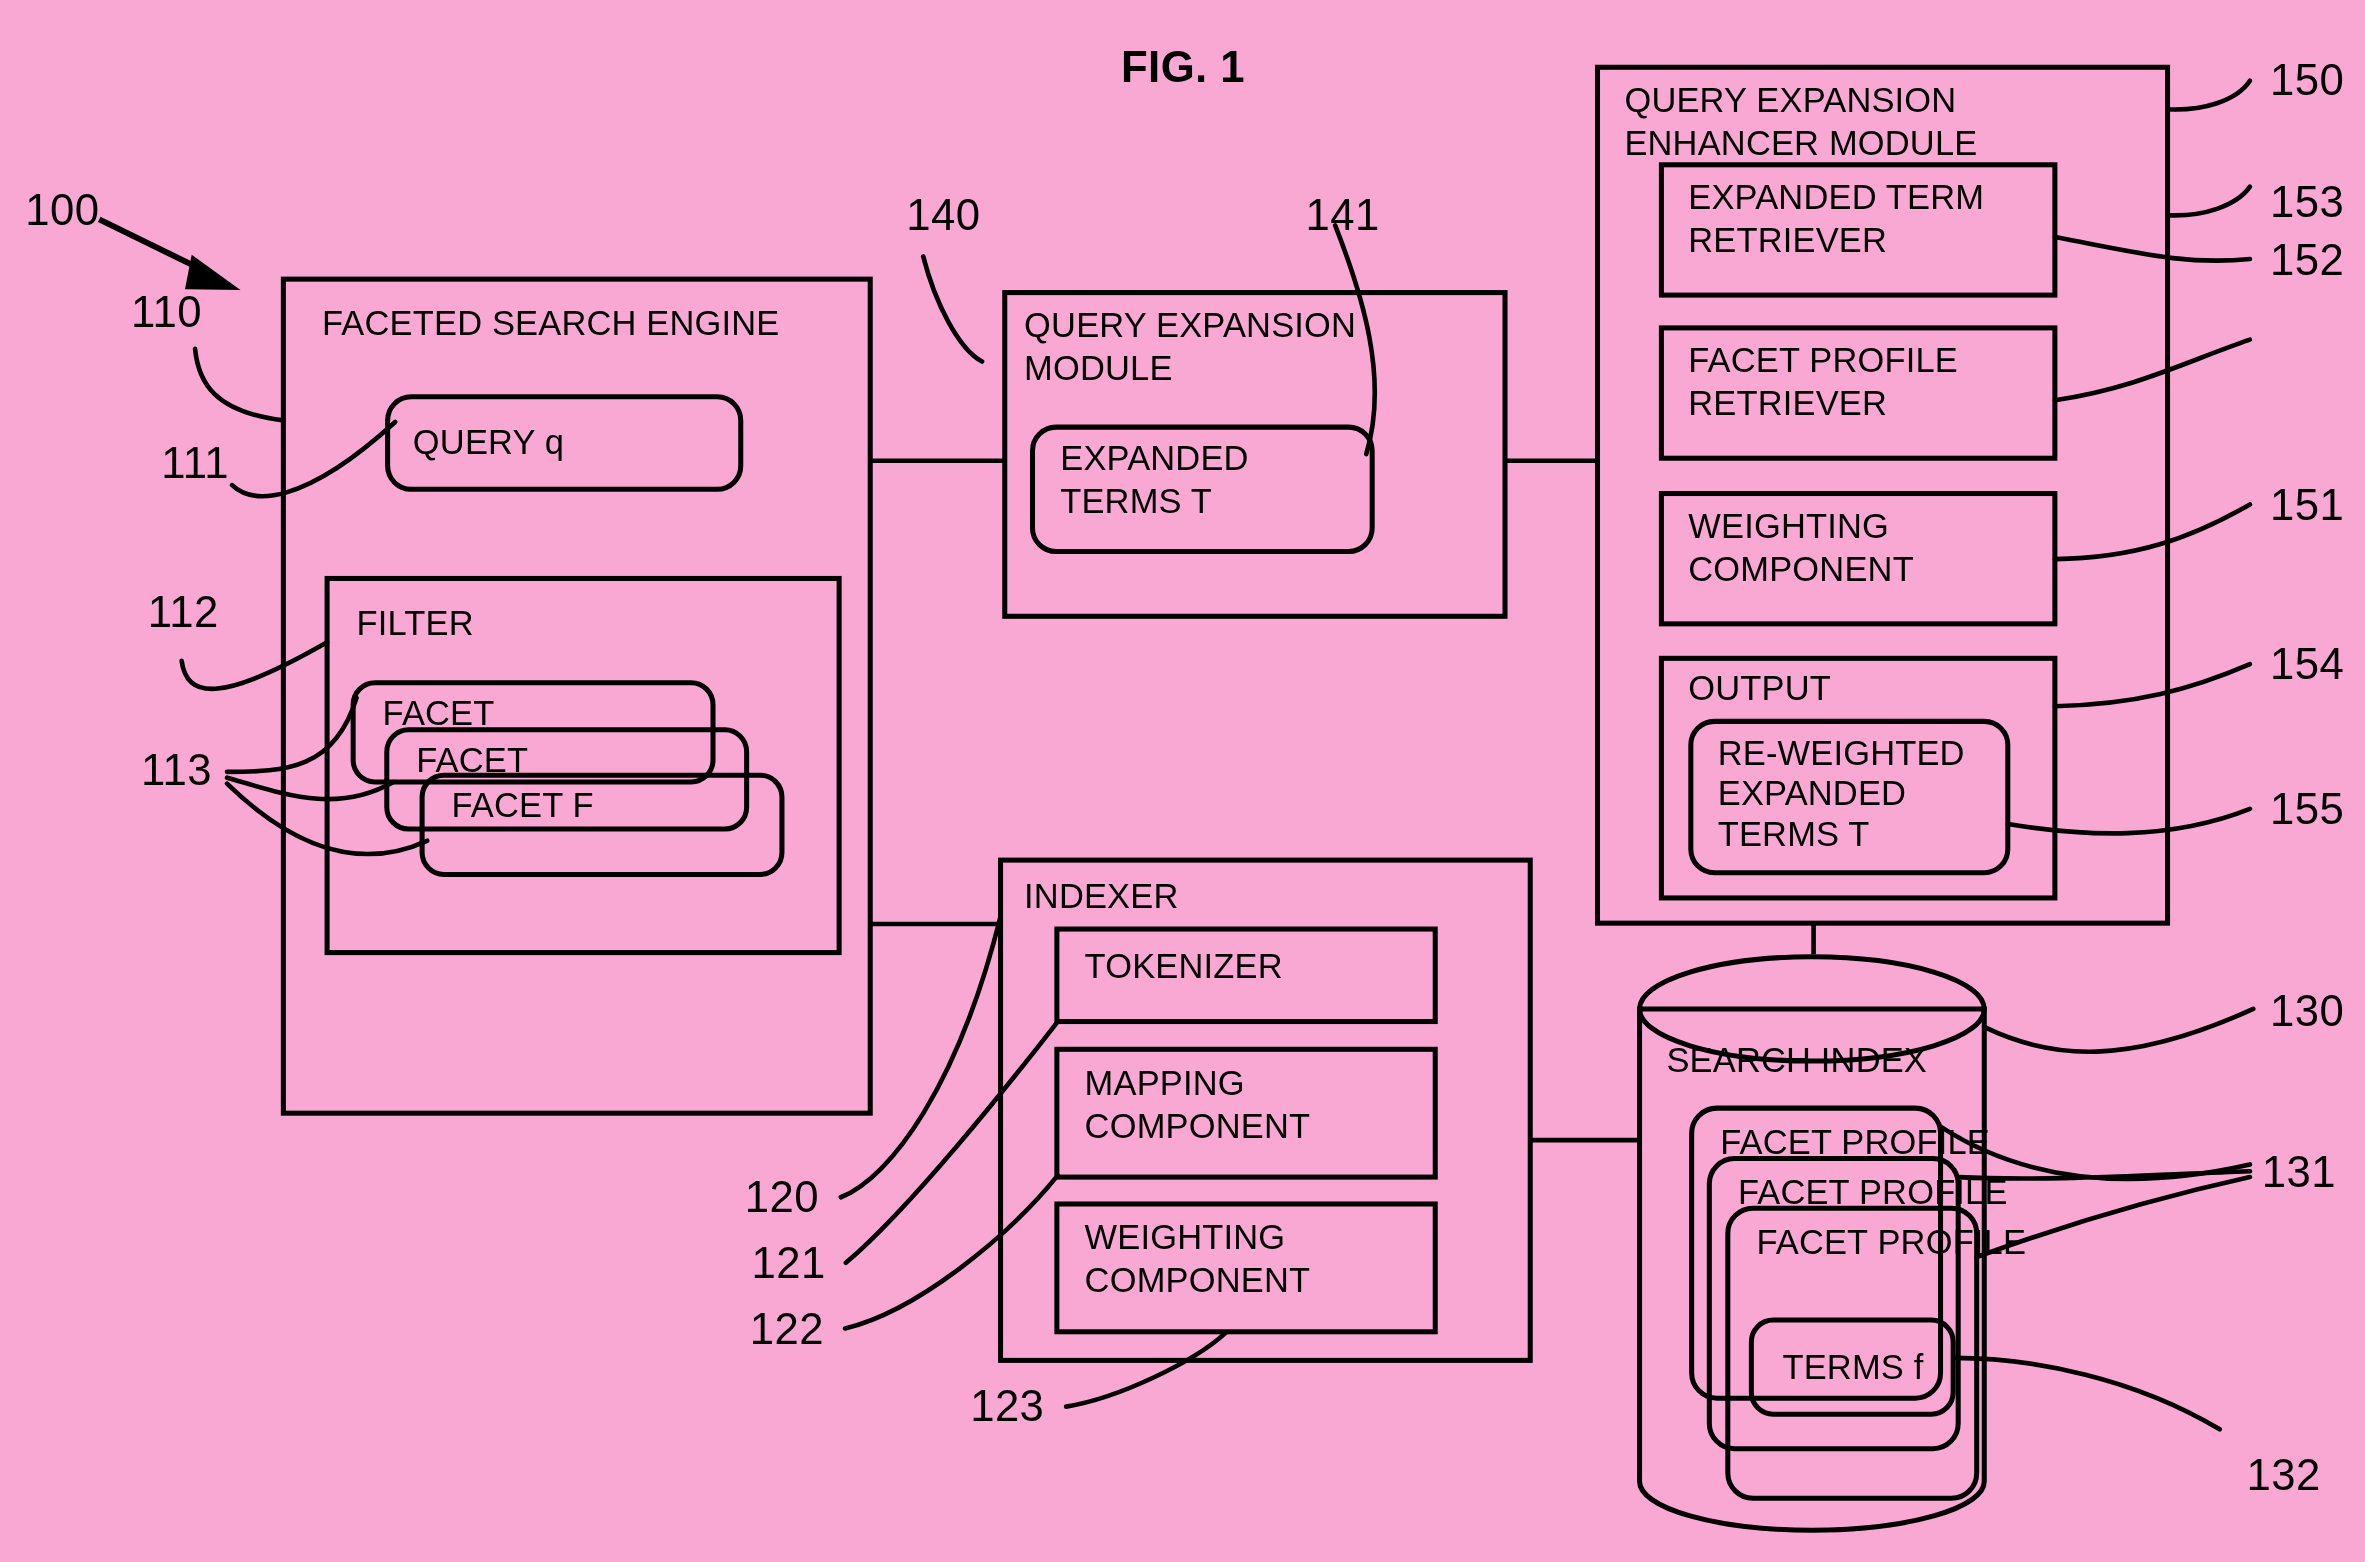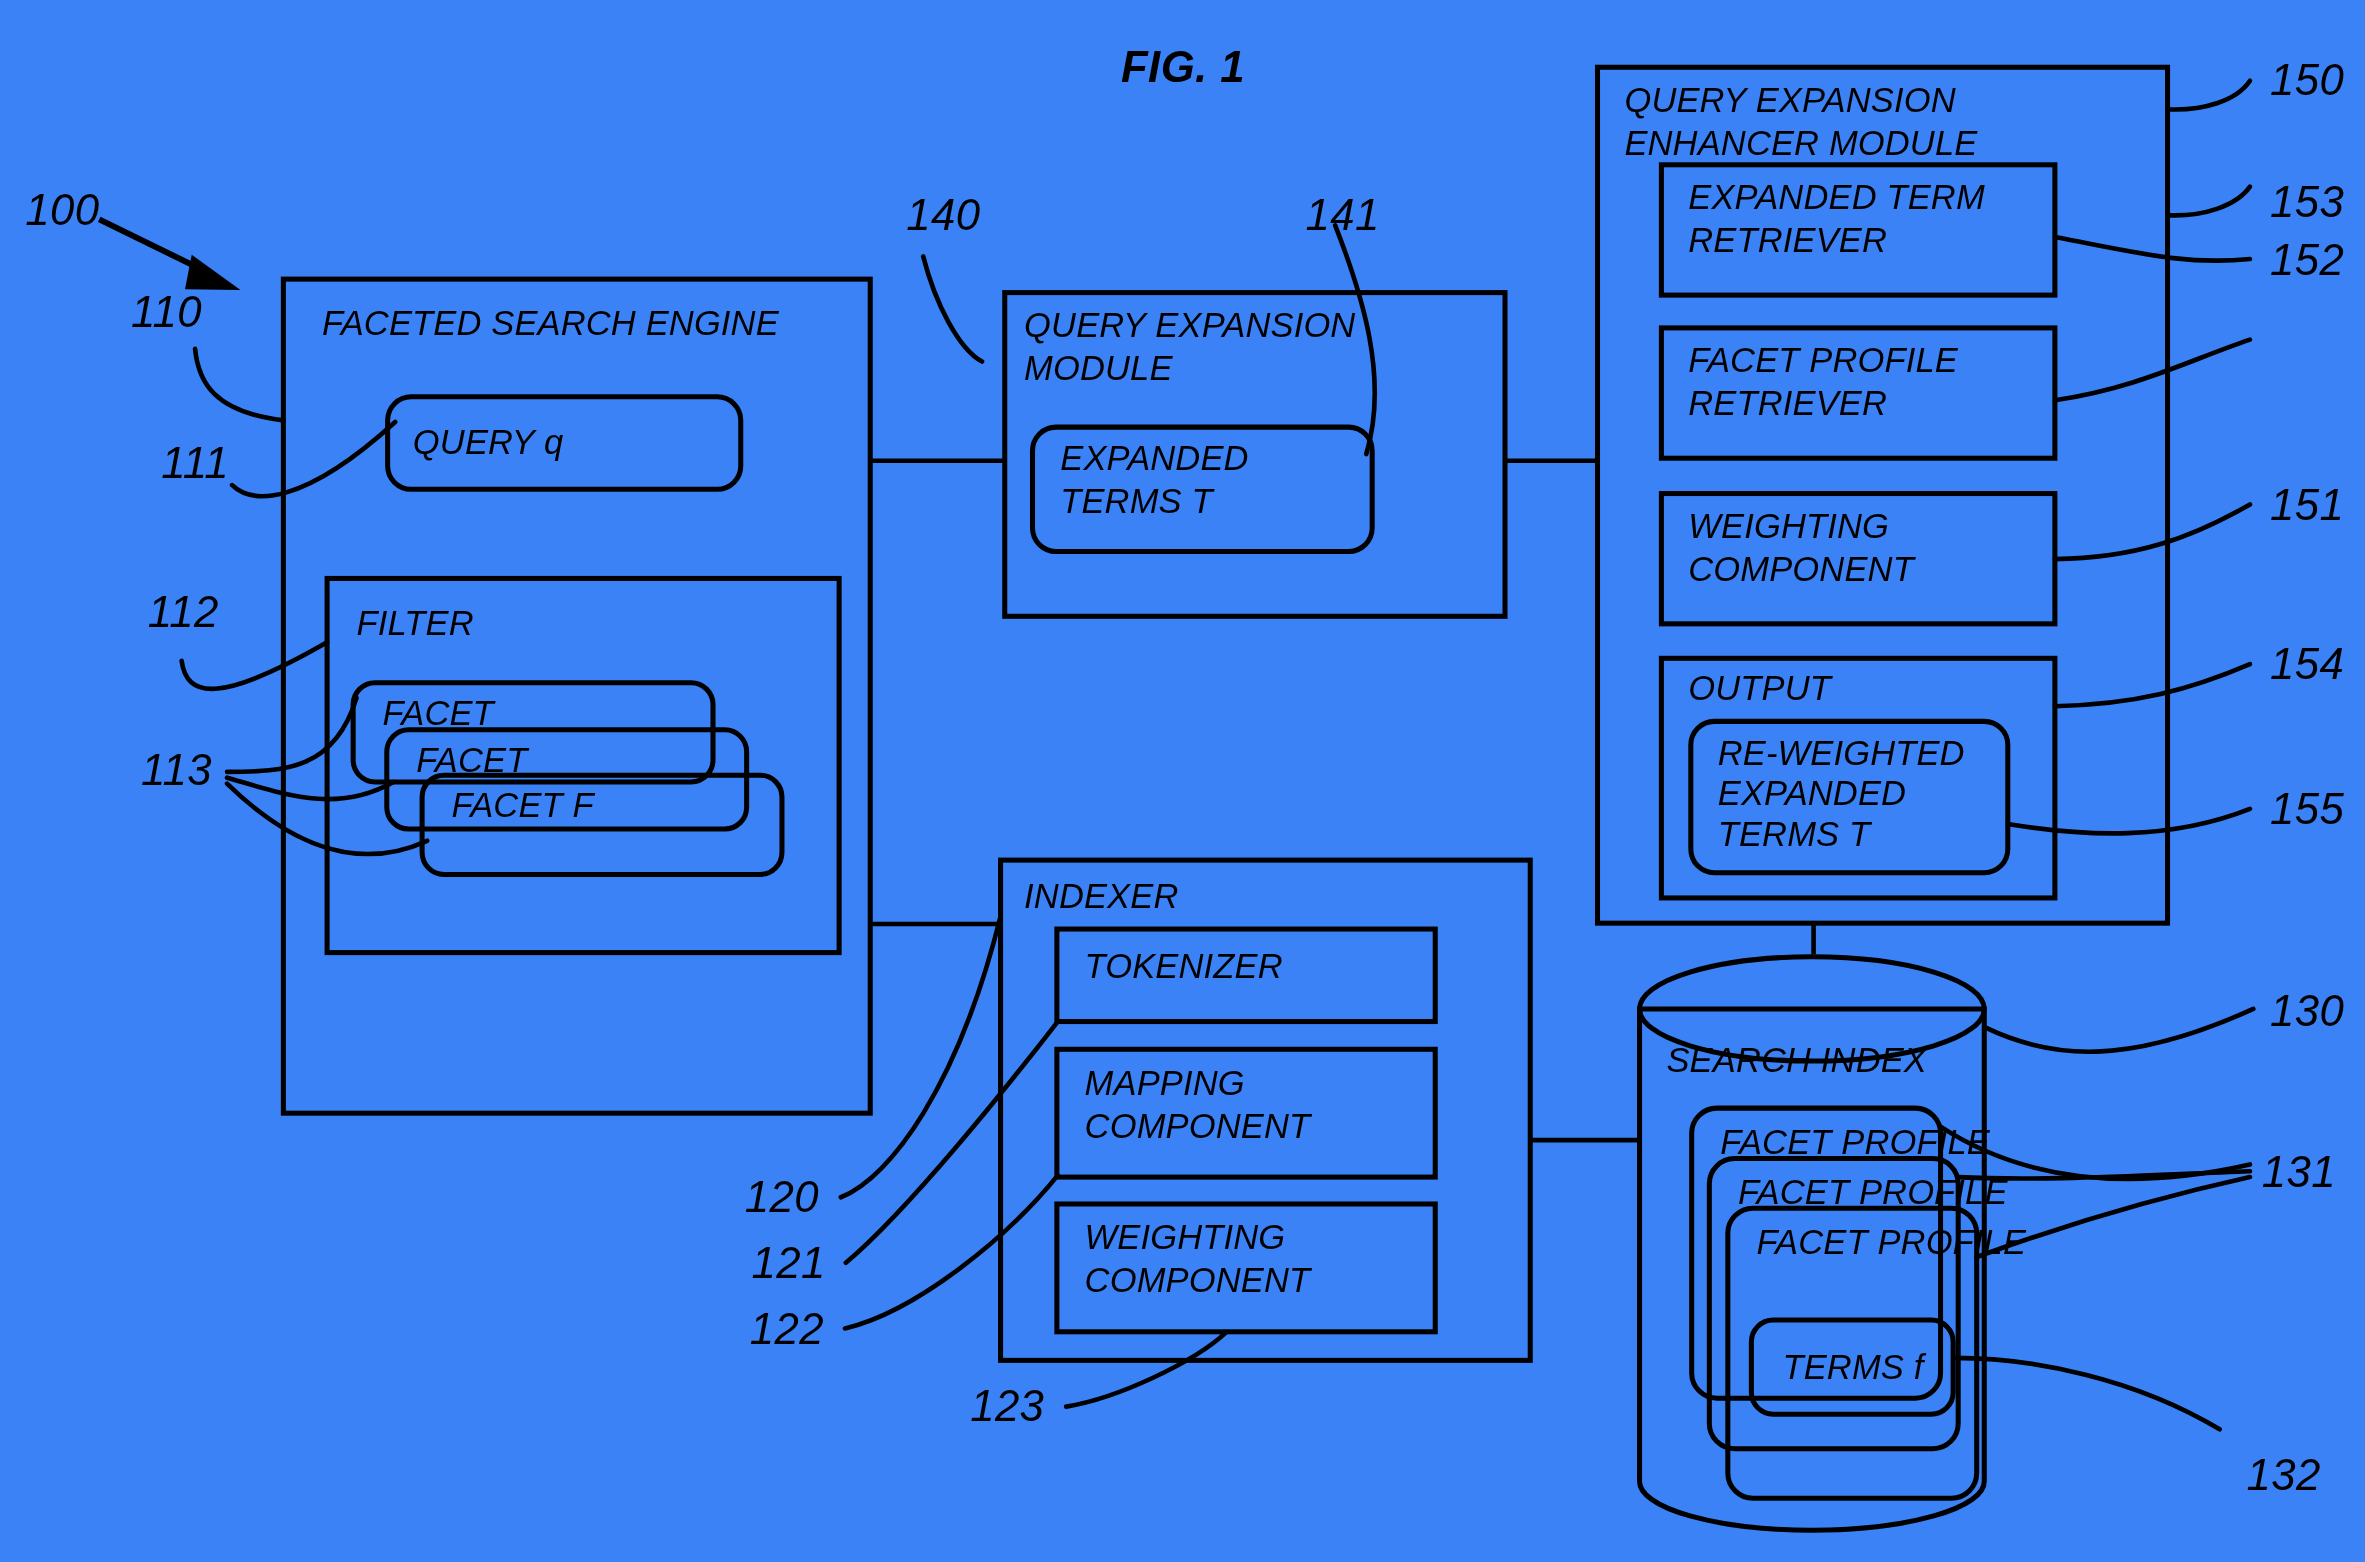--- a/index.html
+++ b/index.html
@@ -5,23 +5,22 @@
 <style>
   html, body {
     margin: 0;
     padding: 0;
     background: #ffffff;
   }
   #figure-root {
     position: relative;
     width: 2366px;
     height: 1563px;
-    background: #3b82f6;
+    background: #f9a8d4;
     font-family: "Liberation Sans", sans-serif;
-    font-style: italic;
   }
   svg#fig-svg {
     position: absolute;
     left: 0;
     top: 0;
     width: 2366px;
     height: 1563px;
   }
   .shape {
     fill: none;

